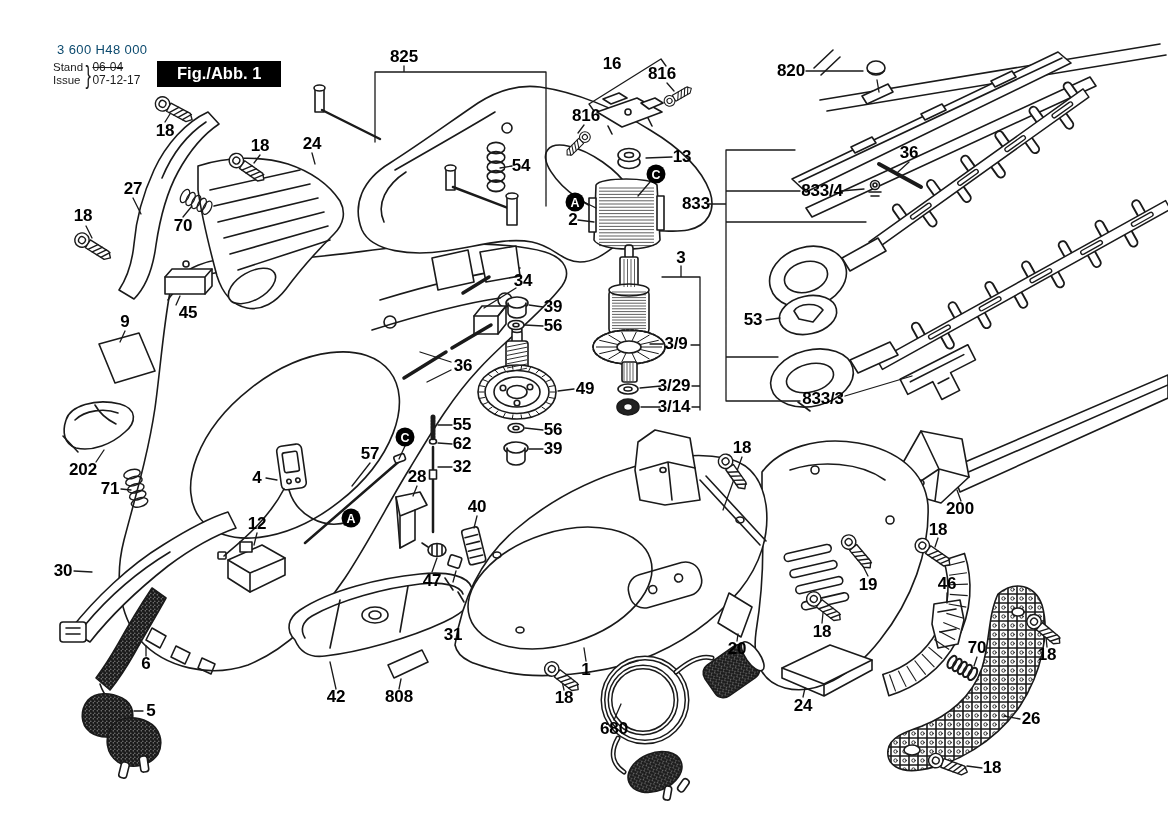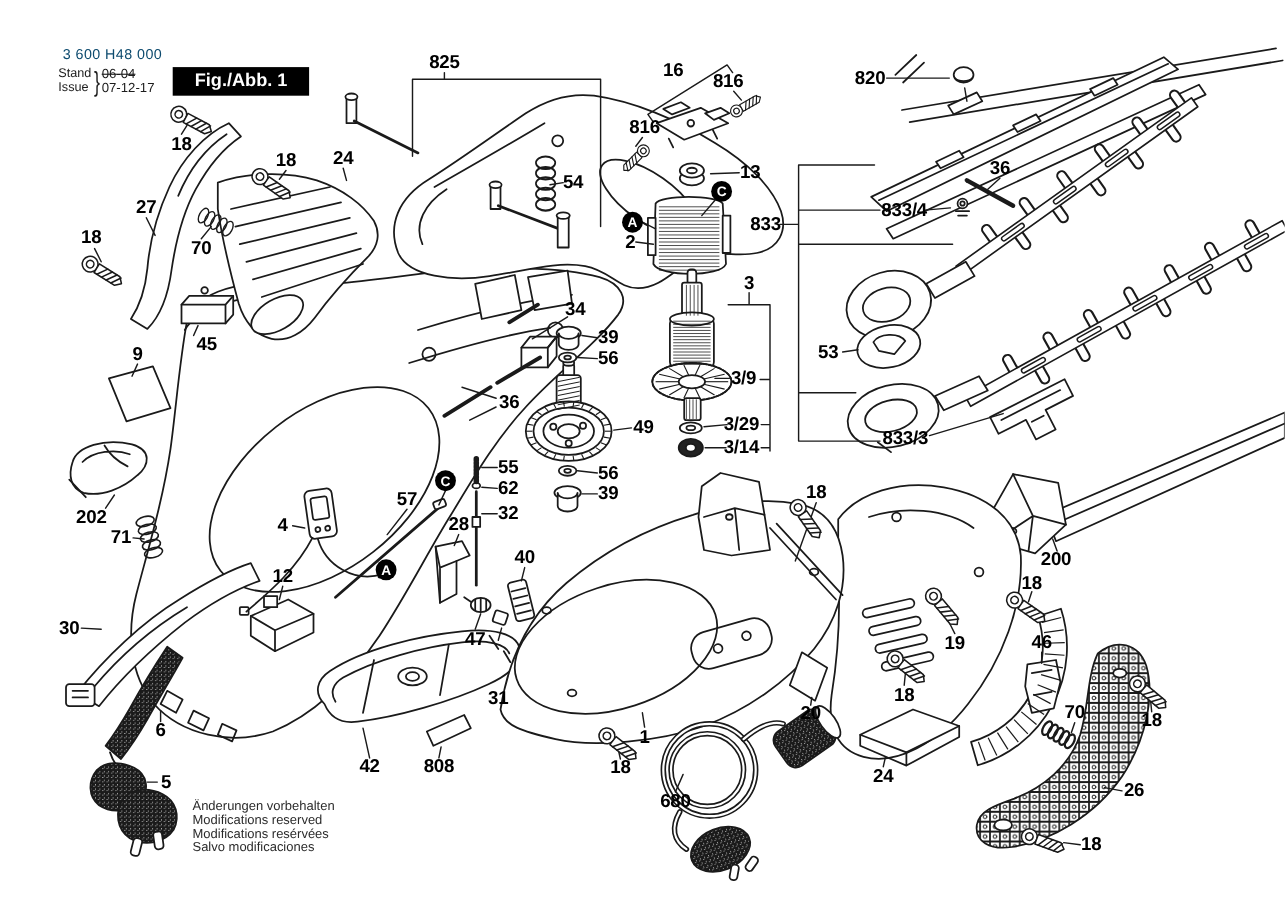--- a/index.html
+++ b/index.html
@@ -623,20 +623,14 @@
     <span>Issue</span>
   </div>
   <span class="brace">}</span>
   <div class="si-dates">
     <span class="strike">06-04</span>
     <span>07-12-17</span>
   </div>
 </div>
 <div class="figbox">Fig./Abb. 1</div>
 
-<div class="footer">
-  <div>Änderungen vorbehalten</div>
-  <div>Modifications reserved</div>
-  <div>Modifications resérvées</div>
-  <div>Salvo modificaciones</div>
+
 </div>
 
-</div>
-
 </body></html>

